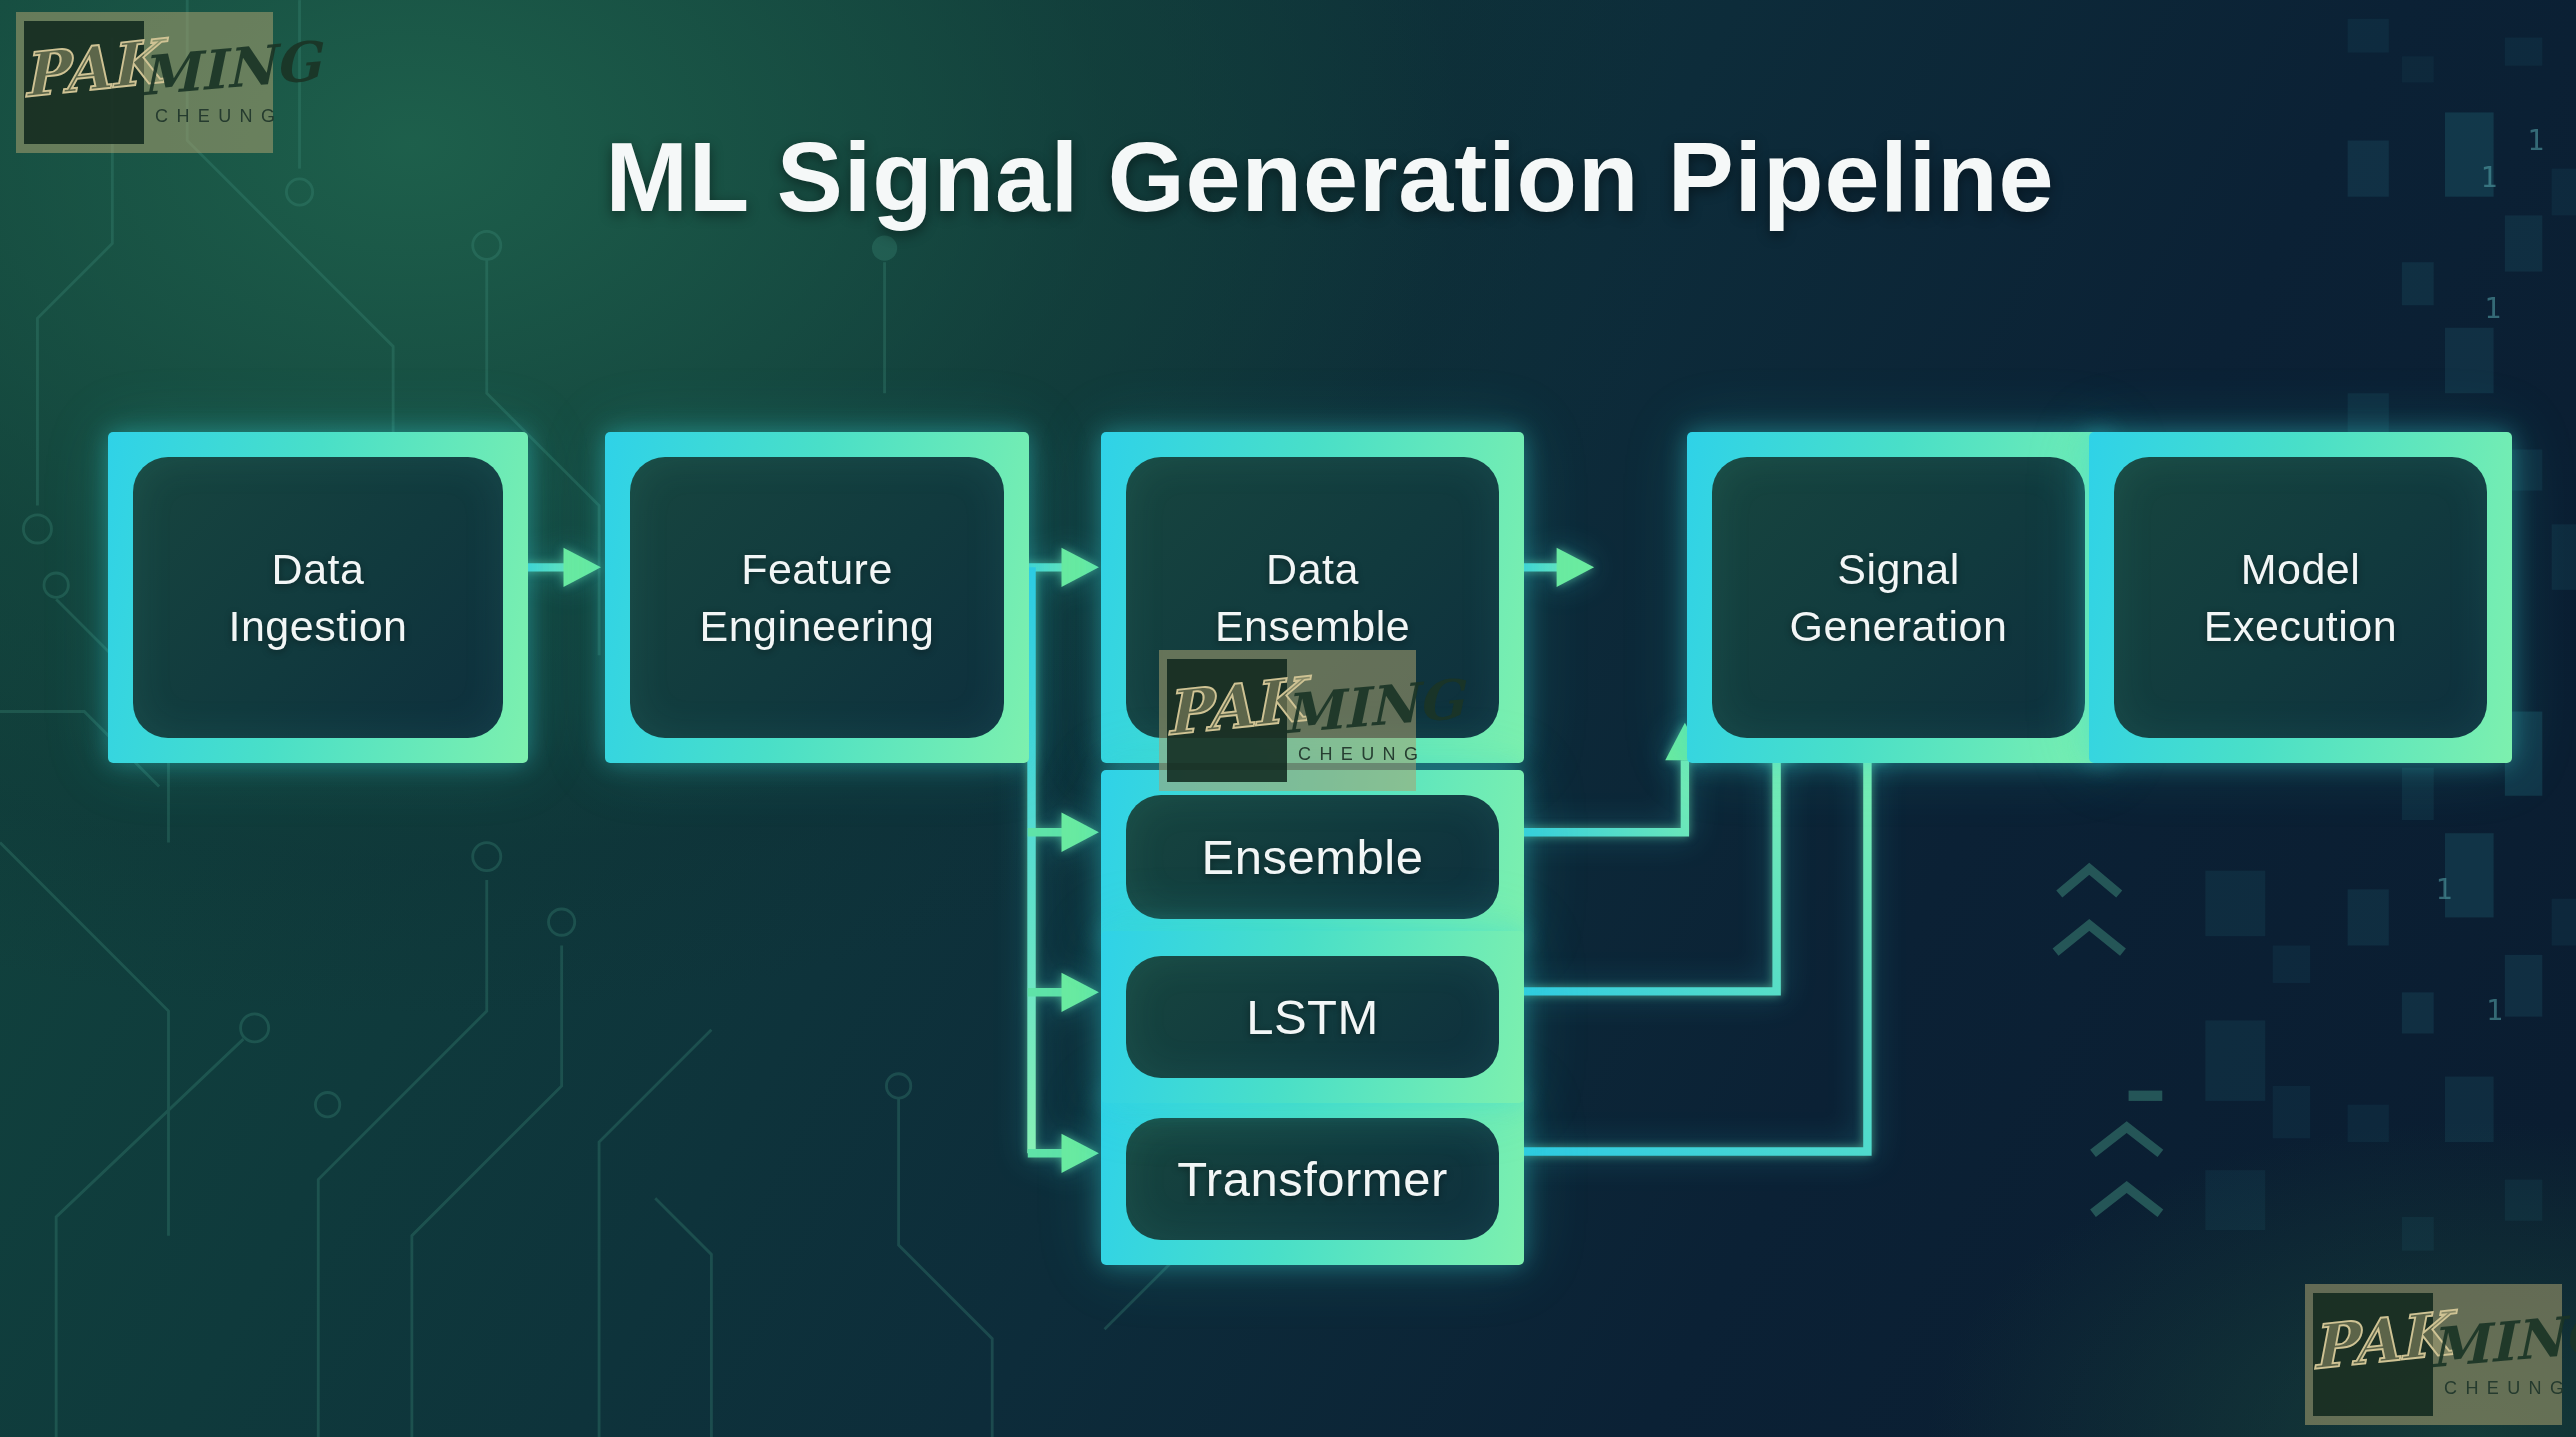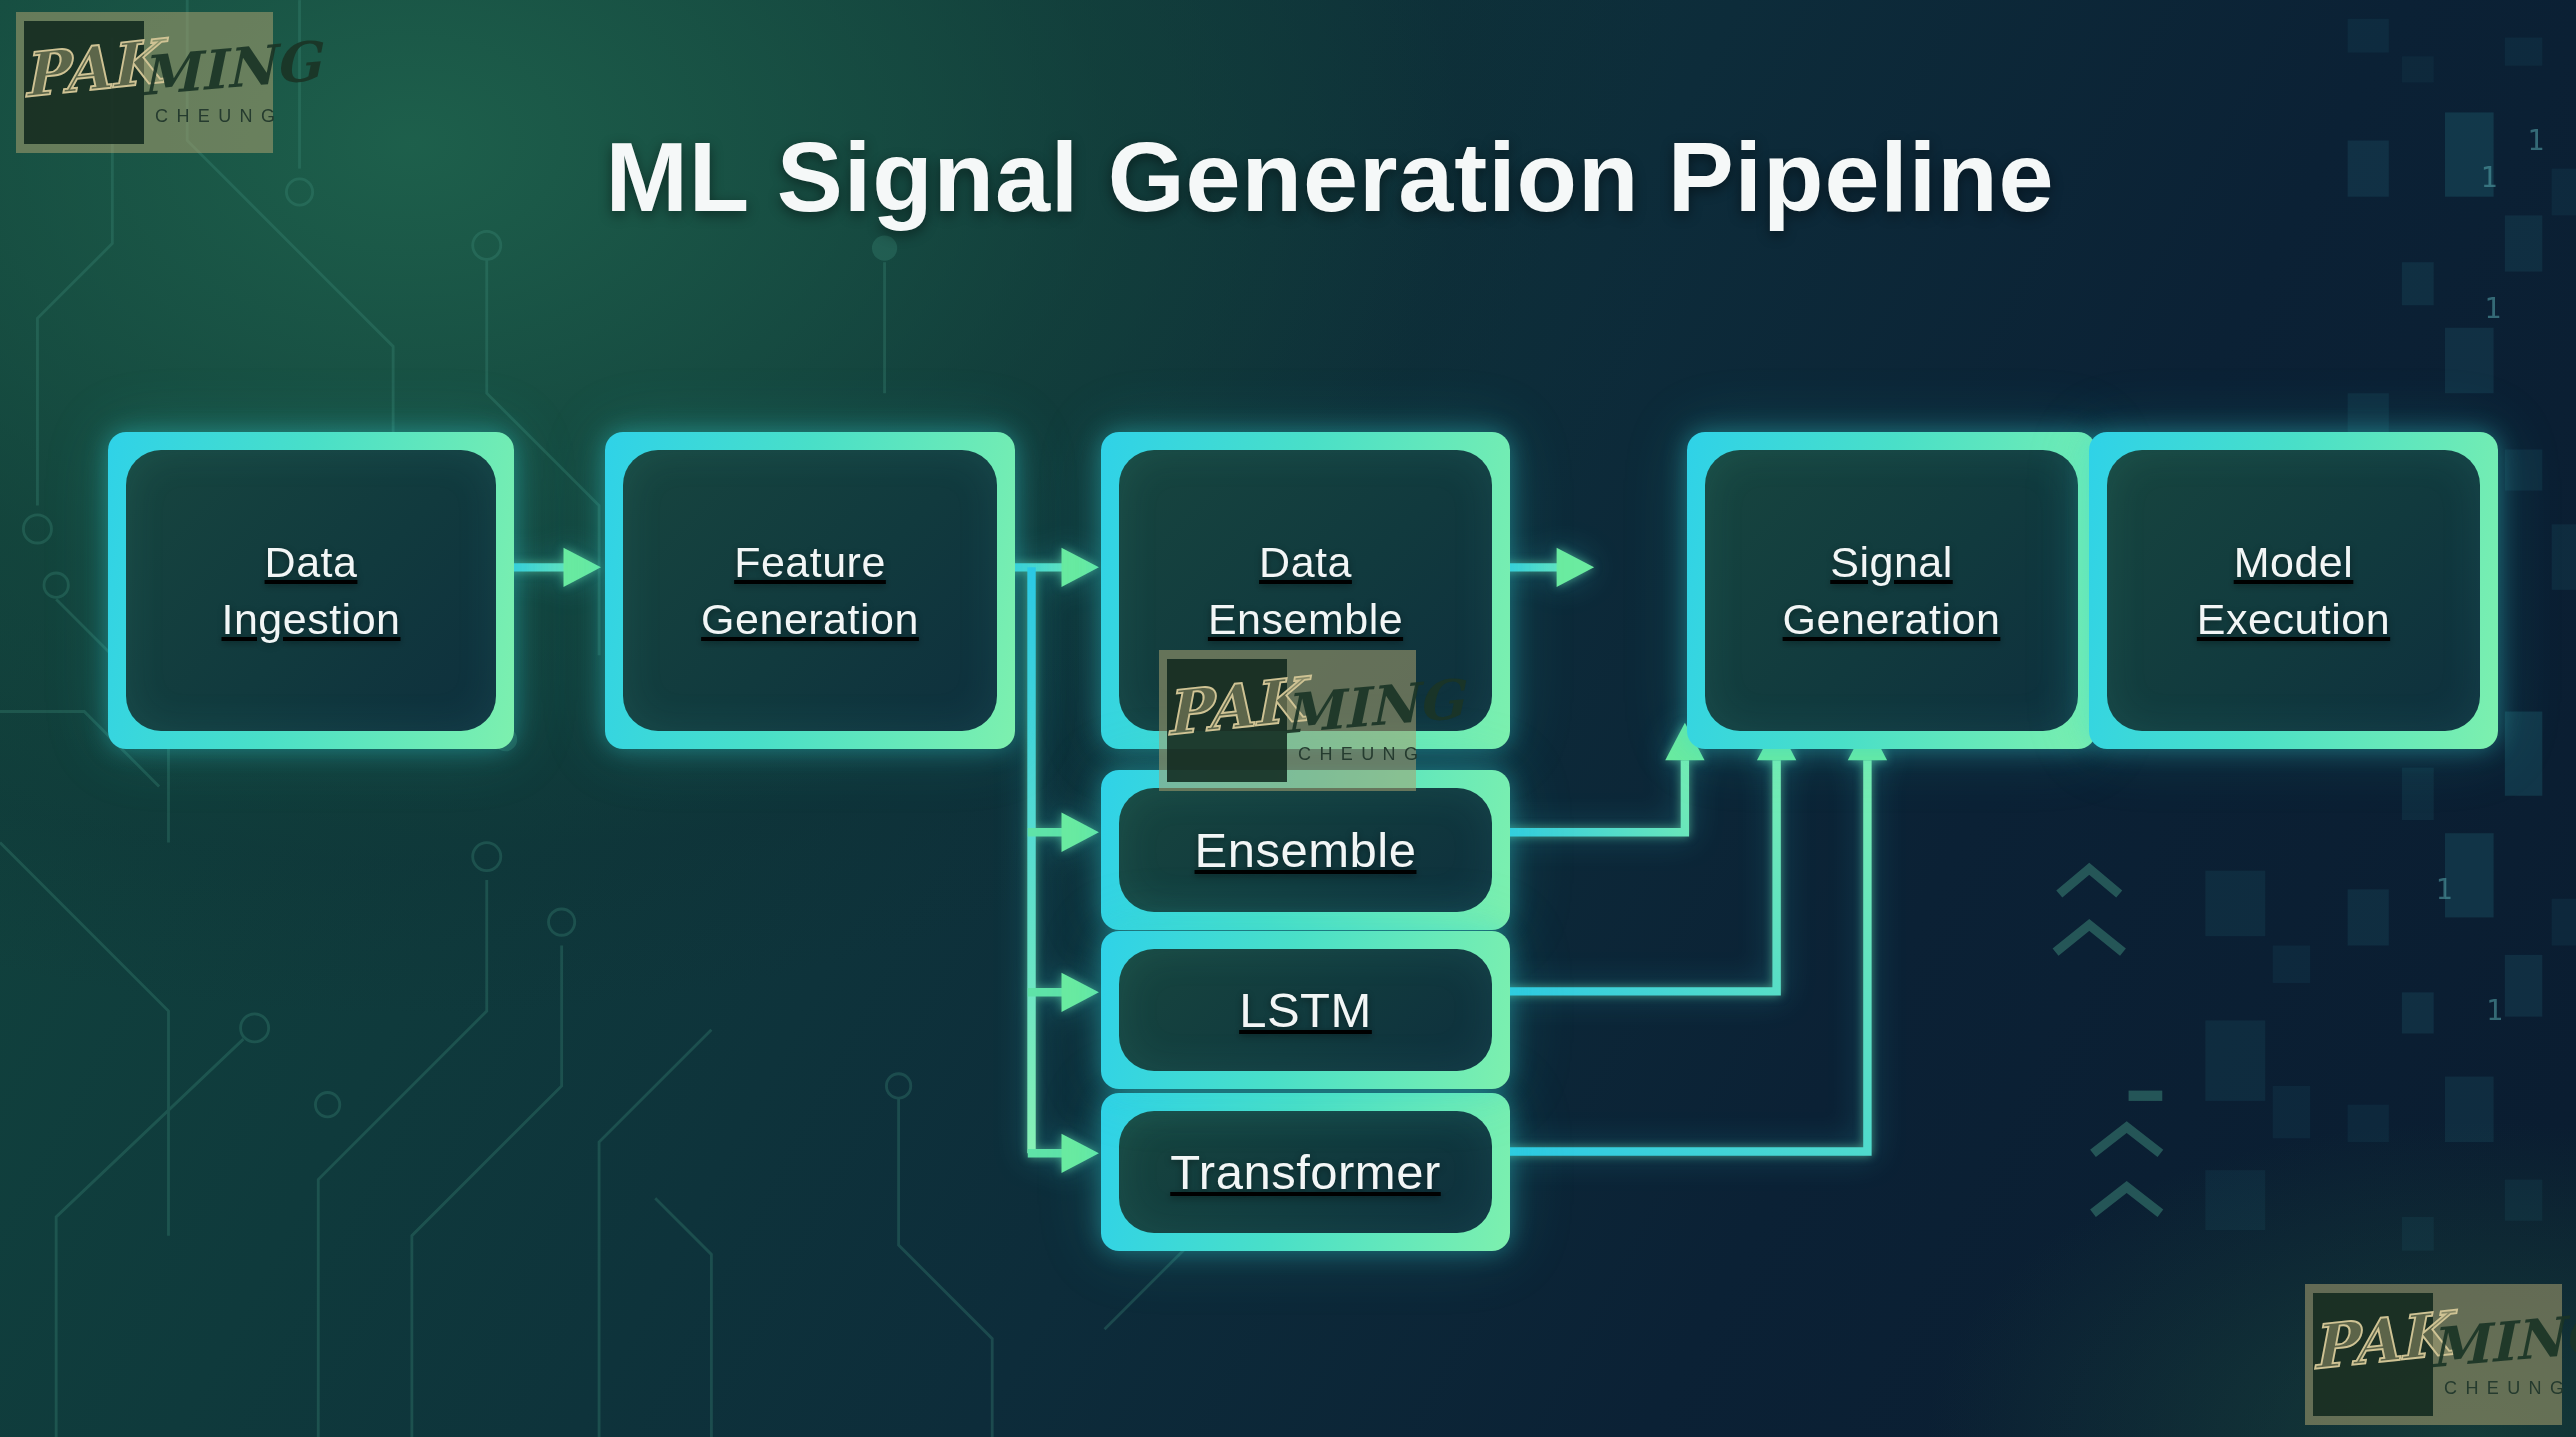--- a/index.html
+++ b/index.html
@@ -15,24 +15,23 @@
   .connectors{filter:drop-shadow(0 0 4.7px rgba(110,231,183,.55)) drop-shadow(0 0 15px rgba(45,212,230,.30));}
 
   .title{
     position:absolute;left:0;top:120px;width:2576px;text-align:center;
     font-size:99px;font-weight:700;letter-spacing:0.9px;color:#f5f8f8;
     text-shadow:0 3.7px 13px rgba(0,0,0,.45);
     margin-left:42px;
   }
 
   .node{
-    position:absolute;border-radius:18px;padding:18px;
+    position:absolute;border-radius:5px;padding:25px;
     background:linear-gradient(100deg,#2fd2e8 0%,#49dfc8 45%,#7df0ae 100%);
     box-shadow:0 0 24px rgba(56,218,222,.40),0 0 66px rgba(56,218,200,.18);
-    text-decoration:underline;
   }
   .node .inner{
     width:100%;height:100%;box-sizing:border-box;border-radius:35px;
     background:linear-gradient(135deg,#17453f 0%,#113a3e 55%,#0e2f3d 100%);
     box-shadow:inset 0 0 43px rgba(84,230,205,.10);
     display:flex;align-items:center;justify-content:center;
   }
   .node .label{
     color:#f2f6f6;font-size:43px;font-weight:500;line-height:1.32;
     text-align:center;max-width:281px;letter-spacing:0.5px;
@@ -232,21 +231,21 @@
 
   <div class="title">ML Signal Generation Pipeline</div>
 
   <div class="node" style="left:108px;top:432px;width:370px;height:281px;">
     <div class="inner">
         <span class="label">Data Ingestion</span>
       </div>
   </div>
   <div class="node" style="left:605px;top:432px;width:374px;height:281px;">
     <div class="inner">
-        <span class="label">Feature Generation</span>
+        <span class="label">Feature Engineering</span>
       </div>
   </div>
   <div class="node" style="left:1101px;top:432px;width:373px;height:281px;">
     <div class="inner">
         <span class="label">Data Ensemble</span>
       </div>
   </div>
   <div class="node" style="left:1687px;top:432px;width:373px;height:281px;">
     <div class="inner">
         <span class="label">Signal Generation</span>

